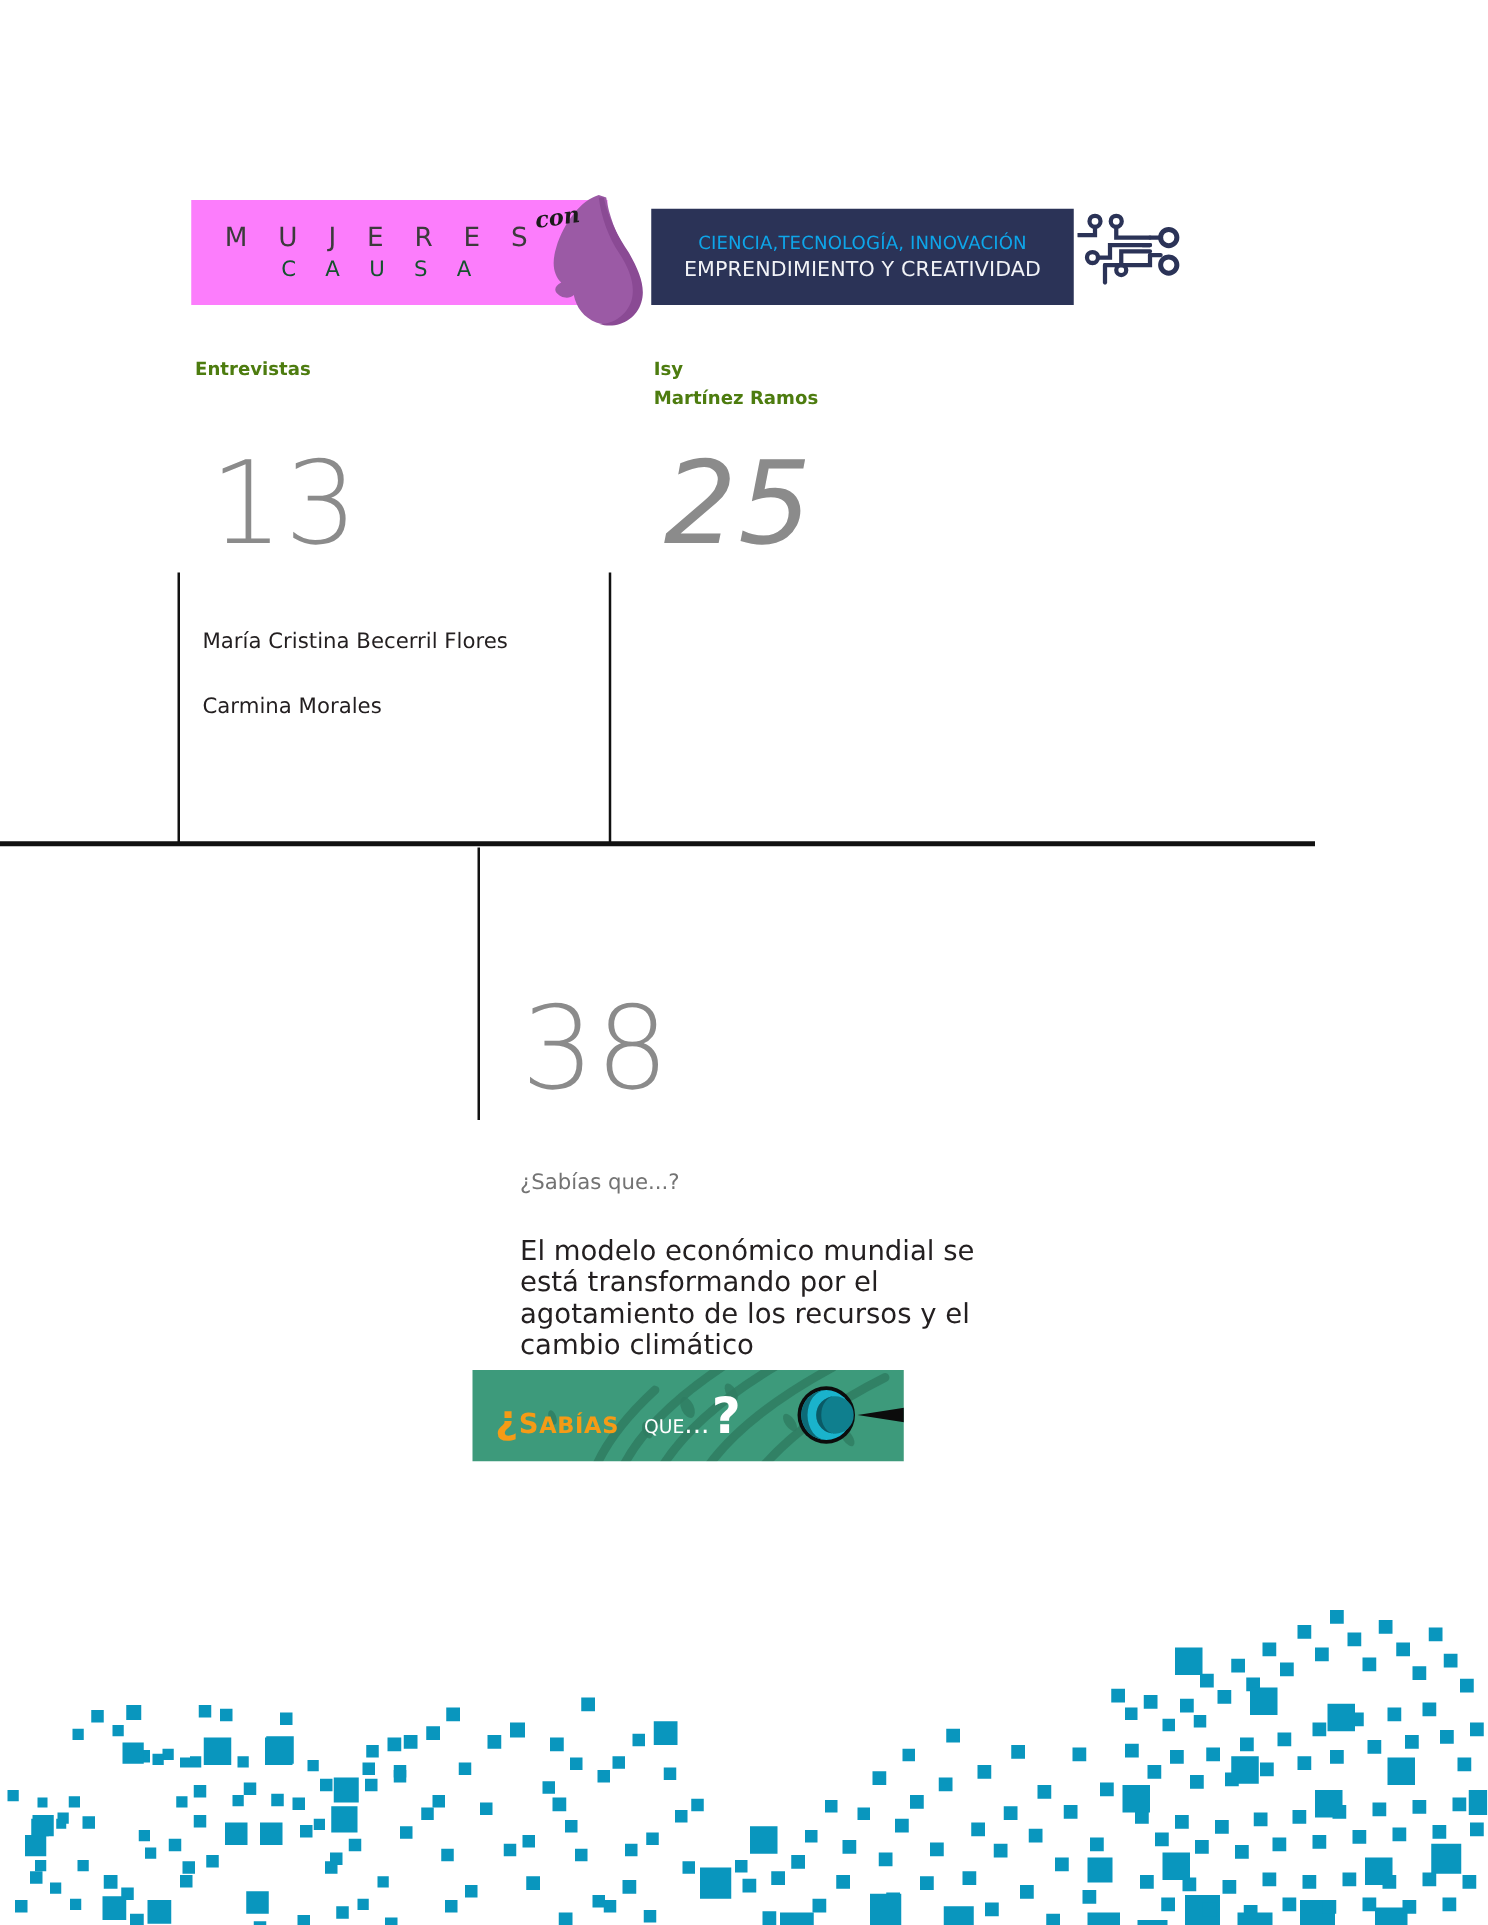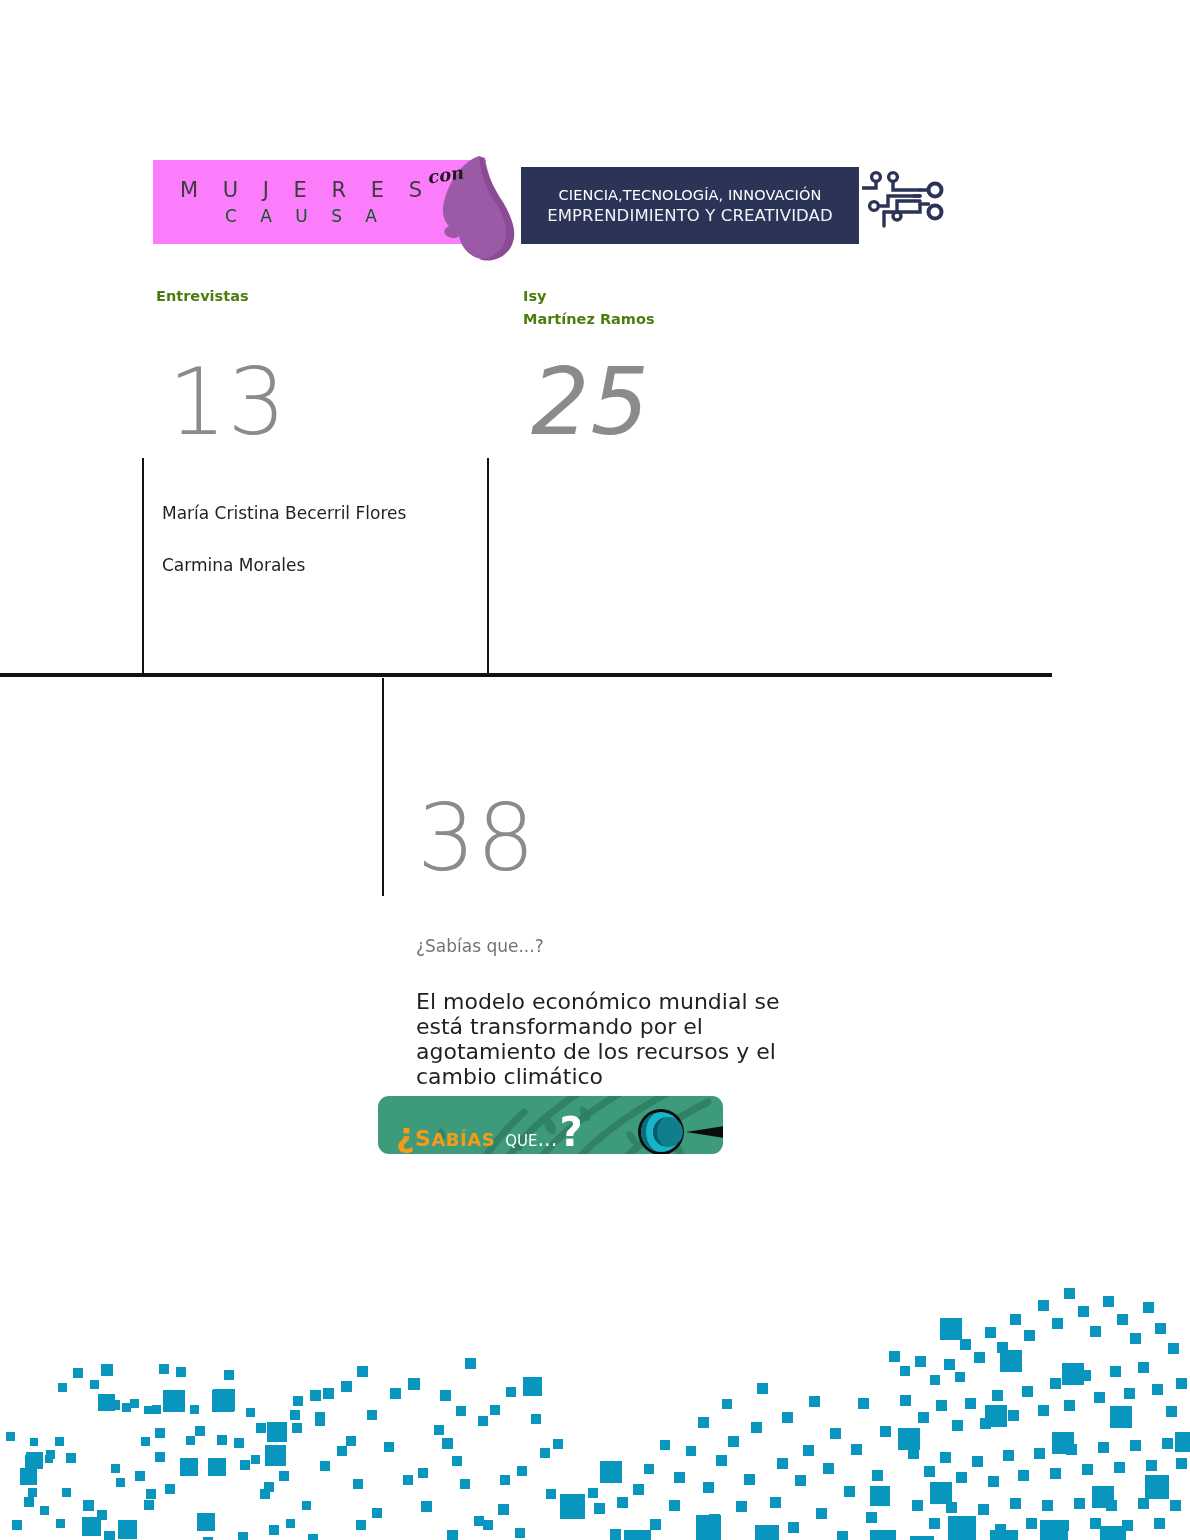--- a/index.html
+++ b/index.html
@@ -85,21 +85,21 @@
     height: 77px;
     background: #2b3357;
     display: flex;
     flex-direction: column;
     justify-content: center;
     align-items: center;
     gap: 3px;
   }
   .logo-navy-line1 {
     font-size: 14.5px;
-    color: #ffffff;
+    color: #0ea5e9;
     letter-spacing: 0.1px;
     white-space: nowrap;
   }
   .logo-navy-line2 {
     font-size: 16.5px;
     color: #f2f3f7;
     letter-spacing: 0.1px;
     white-space: nowrap;
   }
   .logo-circuit {
@@ -185,24 +185,23 @@
     color: #231f20;
     line-height: 25px;
   }
 
   
   .sq-image {
     position: absolute;
     left: 378px;
     top: 1096px;
     width: 345px;
-    height: 58px;
+    height: 73px;
     background: #3d9a7b;
     overflow: hidden;
-    border-radius: 11px;
   }
   .sq-img-text {
     position: absolute;
     left: 18px;
     top: 20px;
     display: flex;
     align-items: baseline;
     z-index: 3;
   }
   .sq-sab {
@@ -210,21 +209,21 @@
     font-weight: 700;
     font-size: 26px;
     letter-spacing: 0.5px;
     font-variant: small-caps;
     text-transform: lowercase;
   }
   .sq-sab::first-letter { font-size: 32px; }
   .sq-que {
     color: #ffffff;
     font-size: 21px;
-    margin-left: 10px;
+    margin-left: 20px;
     font-variant: small-caps;
     text-transform: lowercase;
   }
   .sq-qmark {
     color: #ffffff;
     font-weight: 700;
     font-size: 40px;
     margin-left: 2px;
     line-height: 0;
   }

